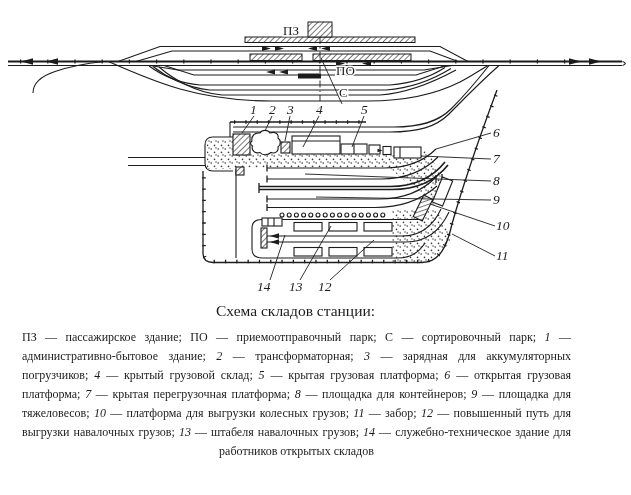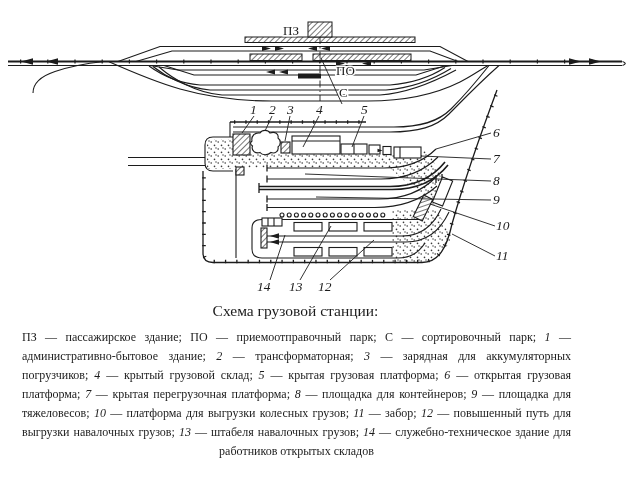--- a/index.html
+++ b/index.html
@@ -233,17 +233,17 @@
     <text class="num" x="493" y="204">9</text>
     <text class="num" x="496" y="230">10</text>
     <text class="num" x="496" y="260">11</text>
     <text class="num" x="318" y="291">12</text>
     <text class="num" x="289" y="291">13</text>
     <text class="num" x="257" y="291">14</text>
   </g>
 </svg>
 
 <div class="caption">
-  <div class="fig-title">Схема грузовой станции:</div>
+  <div class="fig-title">Схема складов станции:</div>
   <p class="legend"><span>ПЗ</span> — пассажирское здание; <span>ПО</span> — приемоотправочный парк; <span>С</span> — сортировочный парк; <i>1</i> — административно-бытовое здание; <i>2</i> — трансформаторная; <i>3</i> — зарядная для аккумуляторных погрузчиков; <i>4</i> — крытый грузовой склад; <i>5</i> — крытая грузовая платформа; <i>6</i> — открытая грузовая платформа; <i>7</i> — крытая перегрузочная платформа; <i>8</i> — площадка для контейнеров; <i>9</i> — площадка для тяжеловесов; <i>10</i> — платформа для выгрузки колесных грузов; <i>11</i> — забор; <i>12</i> — повышенный путь для выгрузки навалочных грузов; <i>13</i> — штабеля навалочных грузов; <i>14</i> — служебно-техническое здание для работников открытых складов</p>
 </div>
 
 </div>
 
 </body></html>

